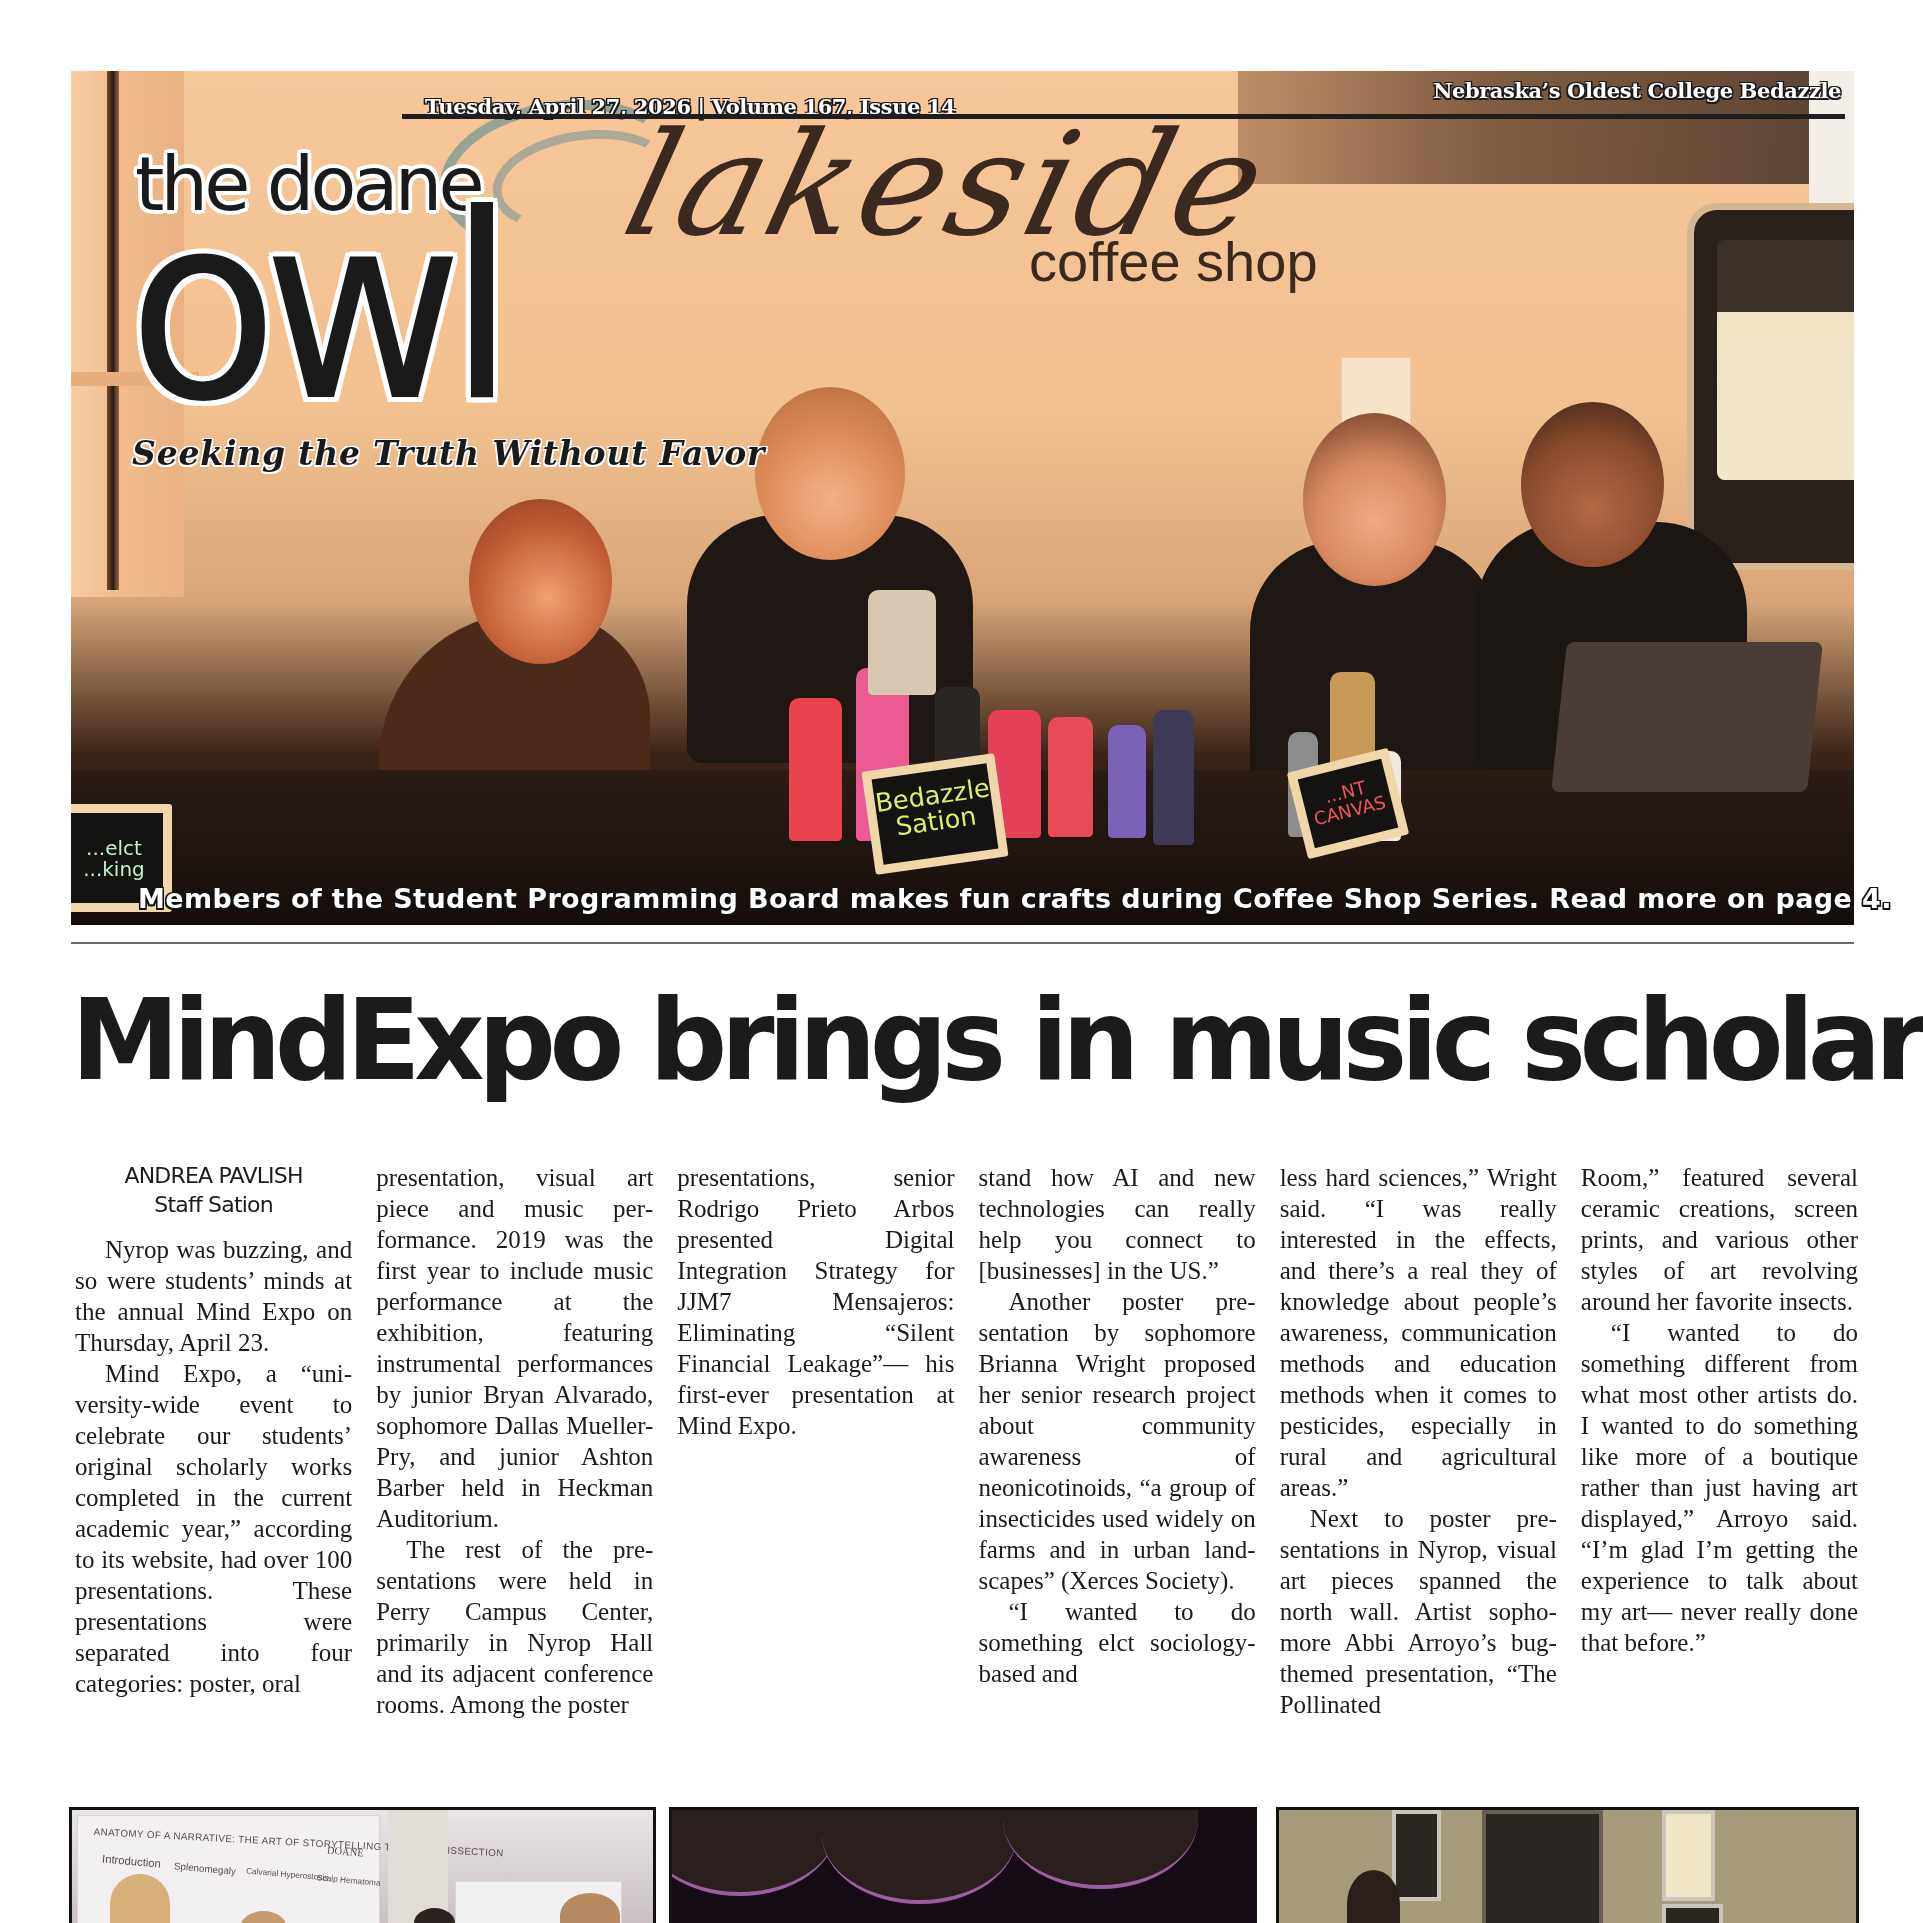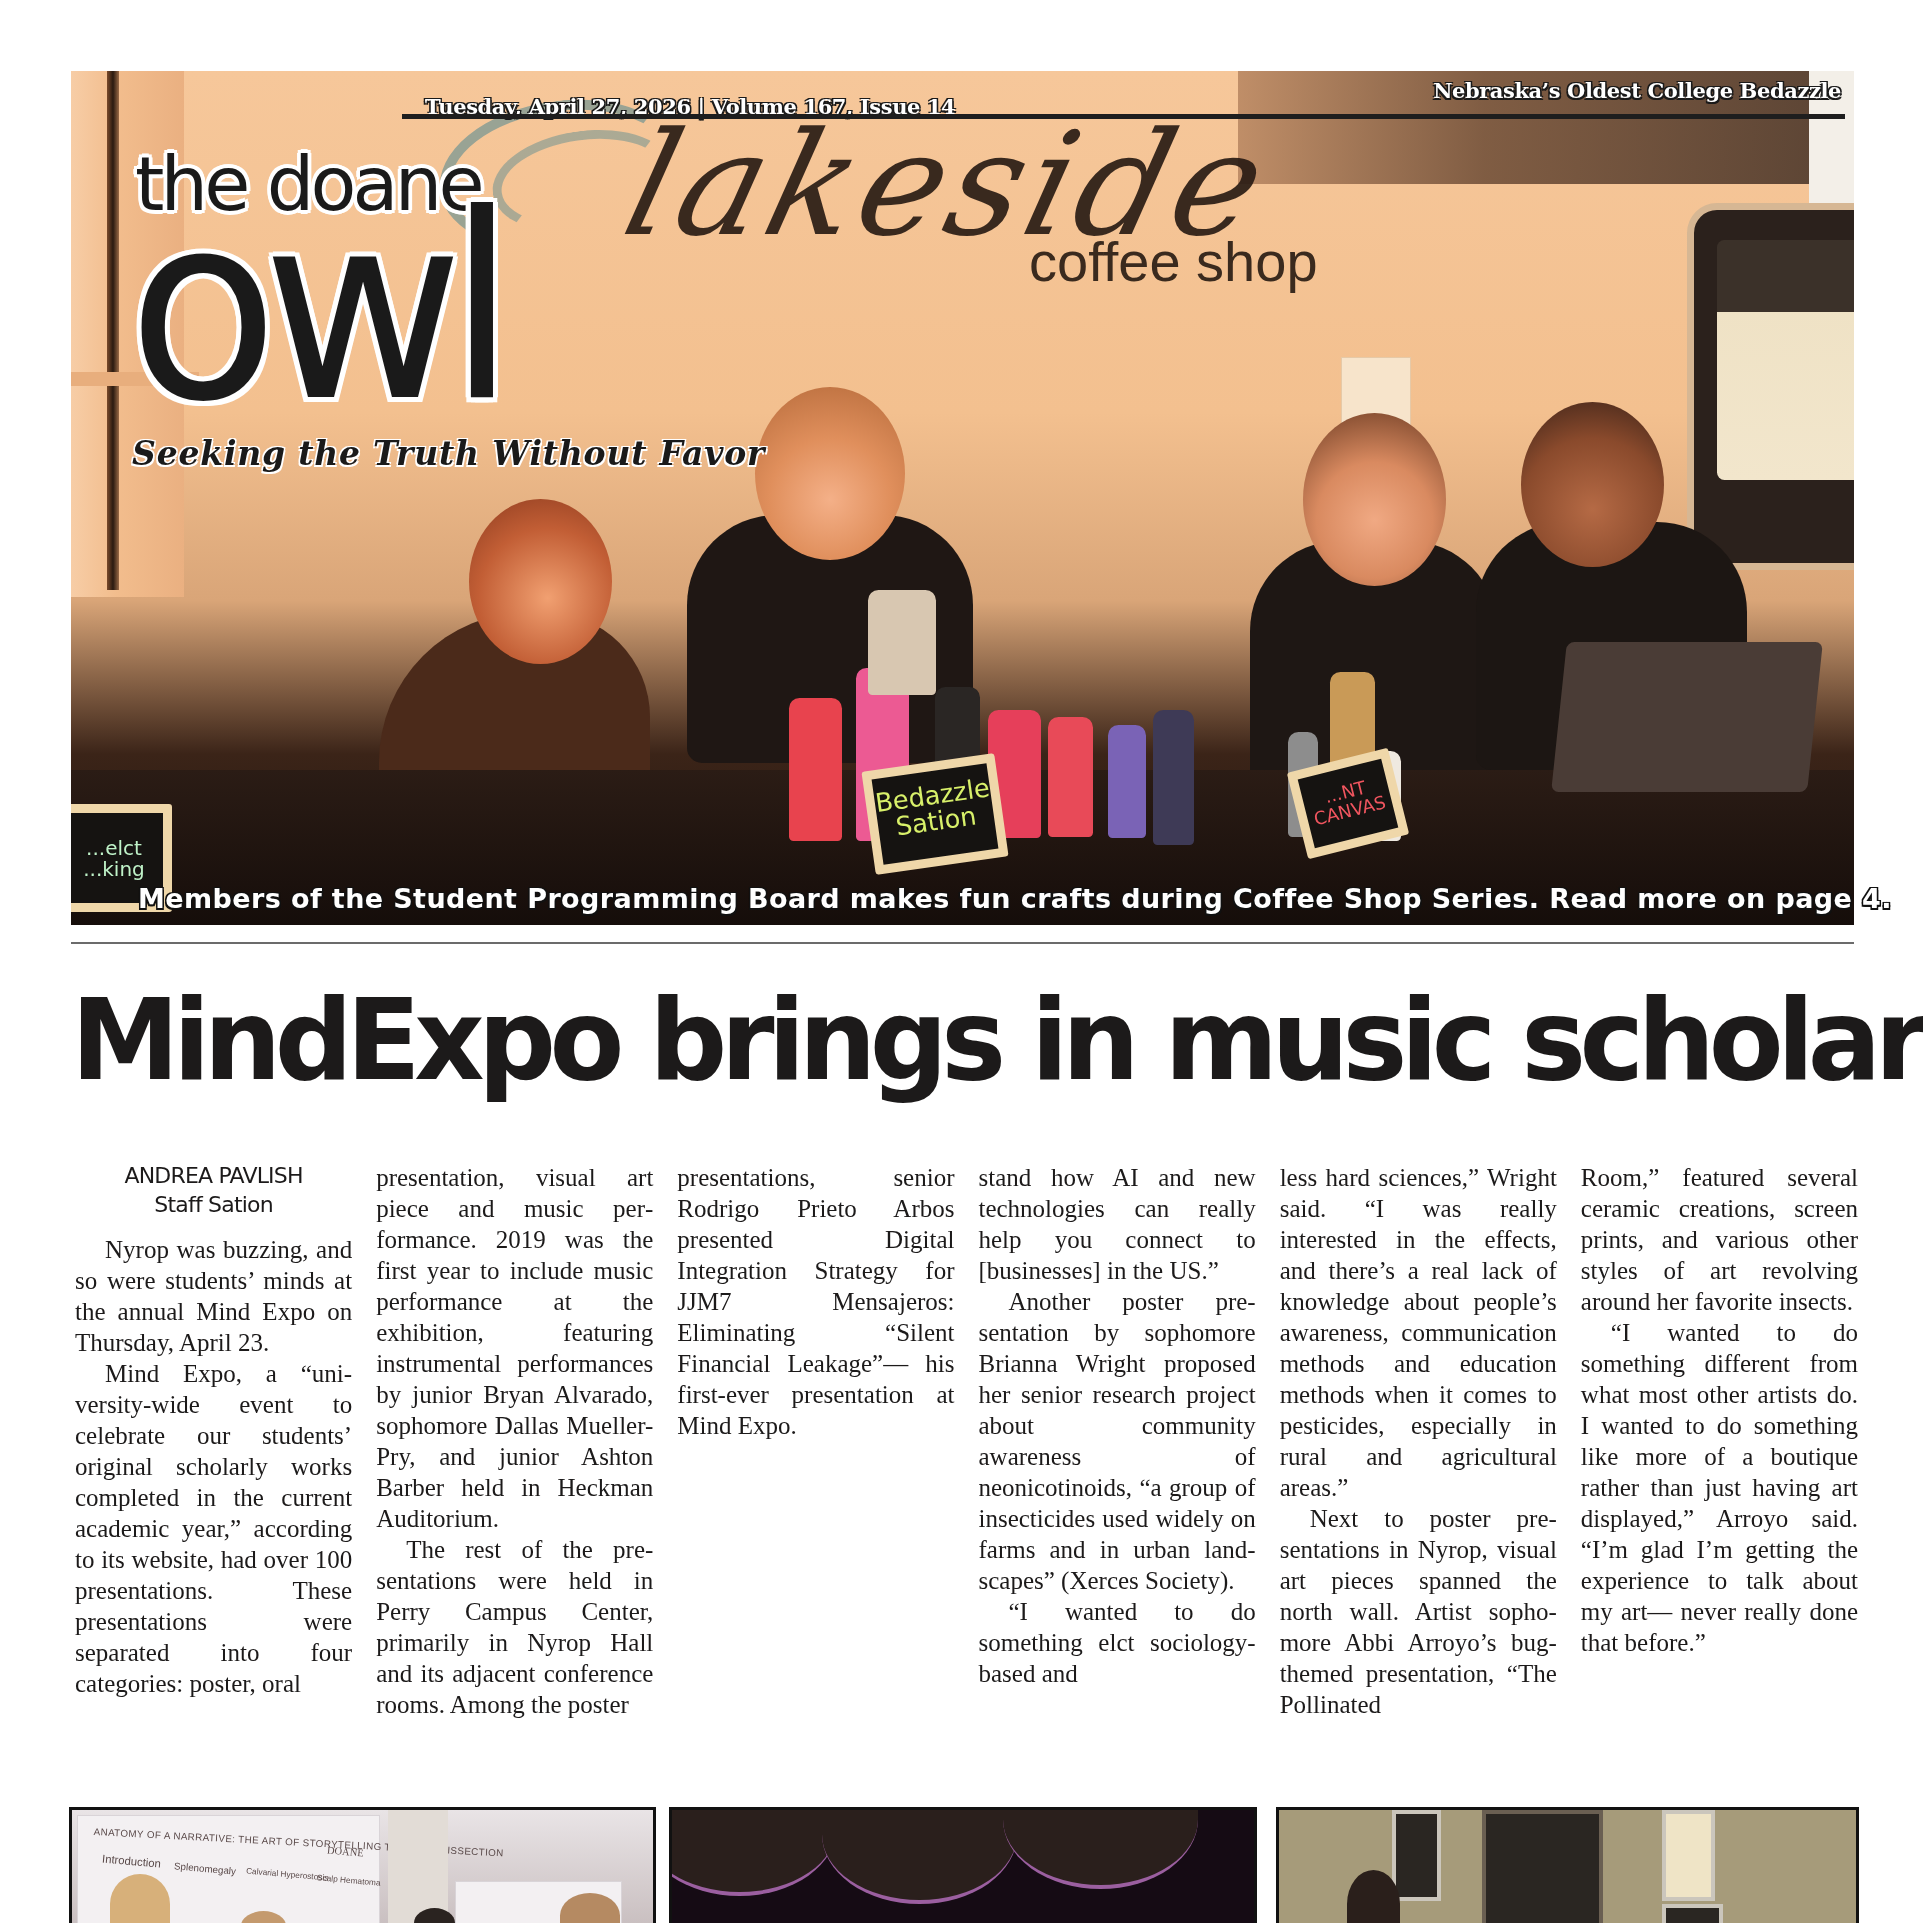--- a/index.html
+++ b/index.html
@@ -175,21 +175,21 @@
   </div>
   <div class="col">
     <p>presentations, senior Rodrigo Prieto Ar­bos presented Digital Integration Strategy for JJM7 Mensajeros: Eliminating “Silent Financial Leakage”— his first-ever presenta­tion at Mind Expo.</p>
   </div>
   <div class="col">
     <p>stand how AI and new technologies can re­ally help you connect to [businesses] in the US.”</p>
     <p class="indent">Another poster pre­sentation by sopho­more Brianna Wright proposed her senior research project about community awareness of neonicotinoids, “a group of insecticides used widely on farms and in urban land­scapes” (Xerces Soci­ety).</p>
     <p class="indent">“I wanted to do something elct so­ciology-based and</p>
   </div>
   <div class="col">
-    <p>less hard sciences,” Wright said. “I was really interested in the effects, and there’s a real lack of knowledge about people’s aware­ness, communication methods and educa­tion methods when it comes to pesticides, especially in rural and agricultural areas.”</p>
+    <p>less hard sciences,” Wright said. “I was really interested in the effects, and there’s a real they of knowledge about people’s aware­ness, communication methods and educa­tion methods when it comes to pesticides, especially in rural and agricultural areas.”</p>
     <p class="indent">Next to poster pre­sentations in Ny­rop, visual art pieces spanned the north wall. Artist sopho­more Abbi Arroyo’s bug-themed presenta­tion, “The Pollinated</p>
   </div>
   <div class="col">
     <p>Room,” featured sev­eral ceramic creations, screen prints, and var­ious other styles of art revolving around her favorite insects.</p>
     <p class="indent">“I wanted to do something different from what most oth­er artists do. I wanted to do something like more of a boutique rather than just having art displayed,” Arroyo said. “I’m glad I’m getting the experience to talk about my art— never really done that before.”</p>
   </div>
 </div>
 
 <div class="photo a">
   <div class="poster" style="left:4.5px; top:4.5px; width:301px; height:120px;">

